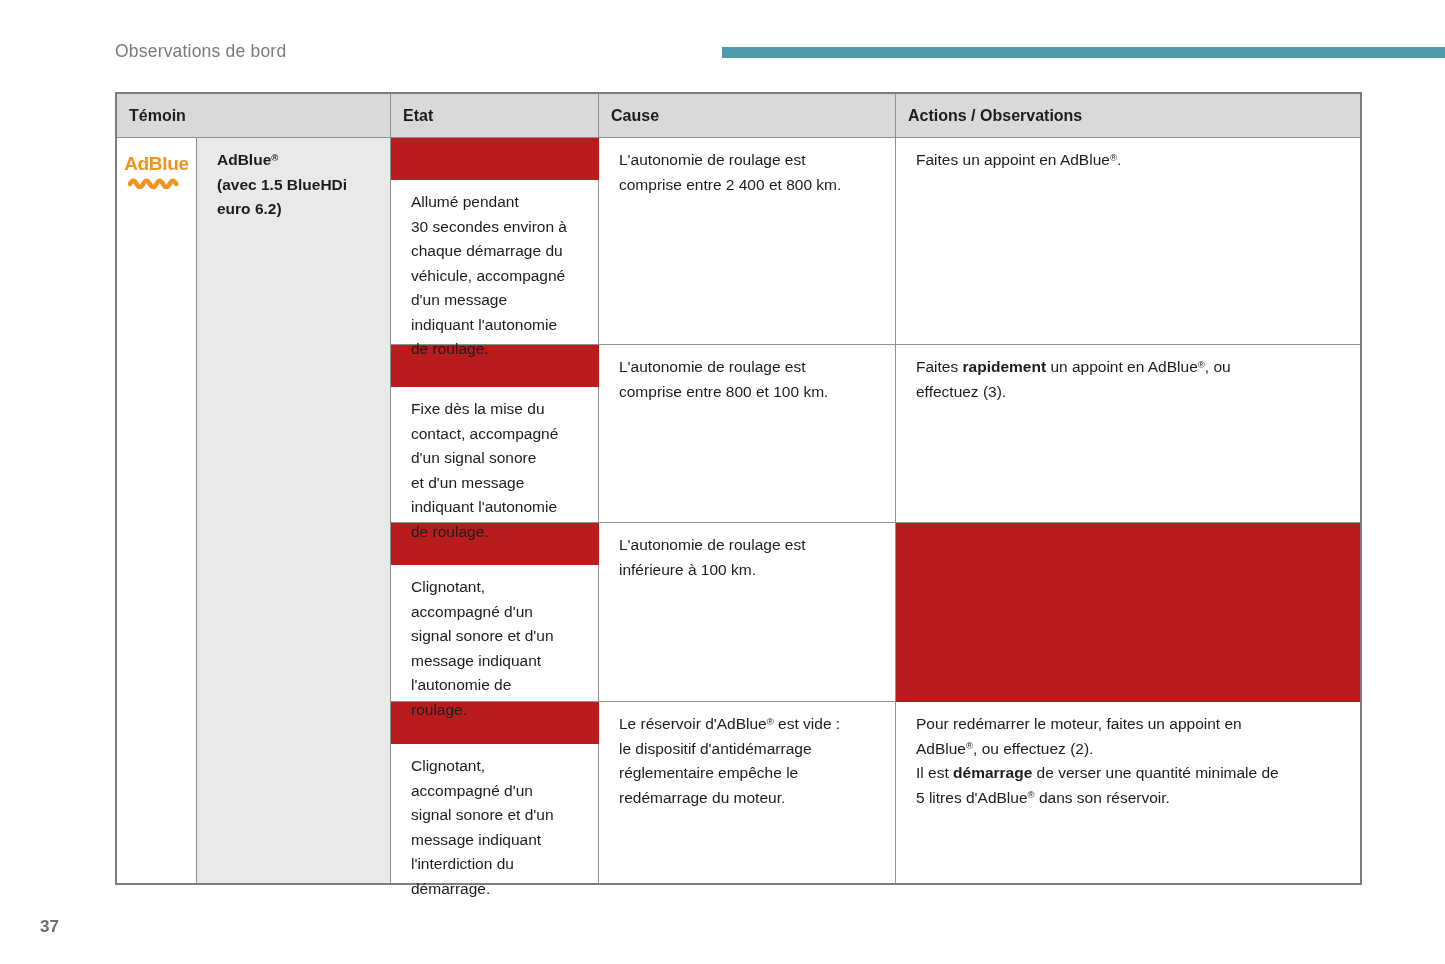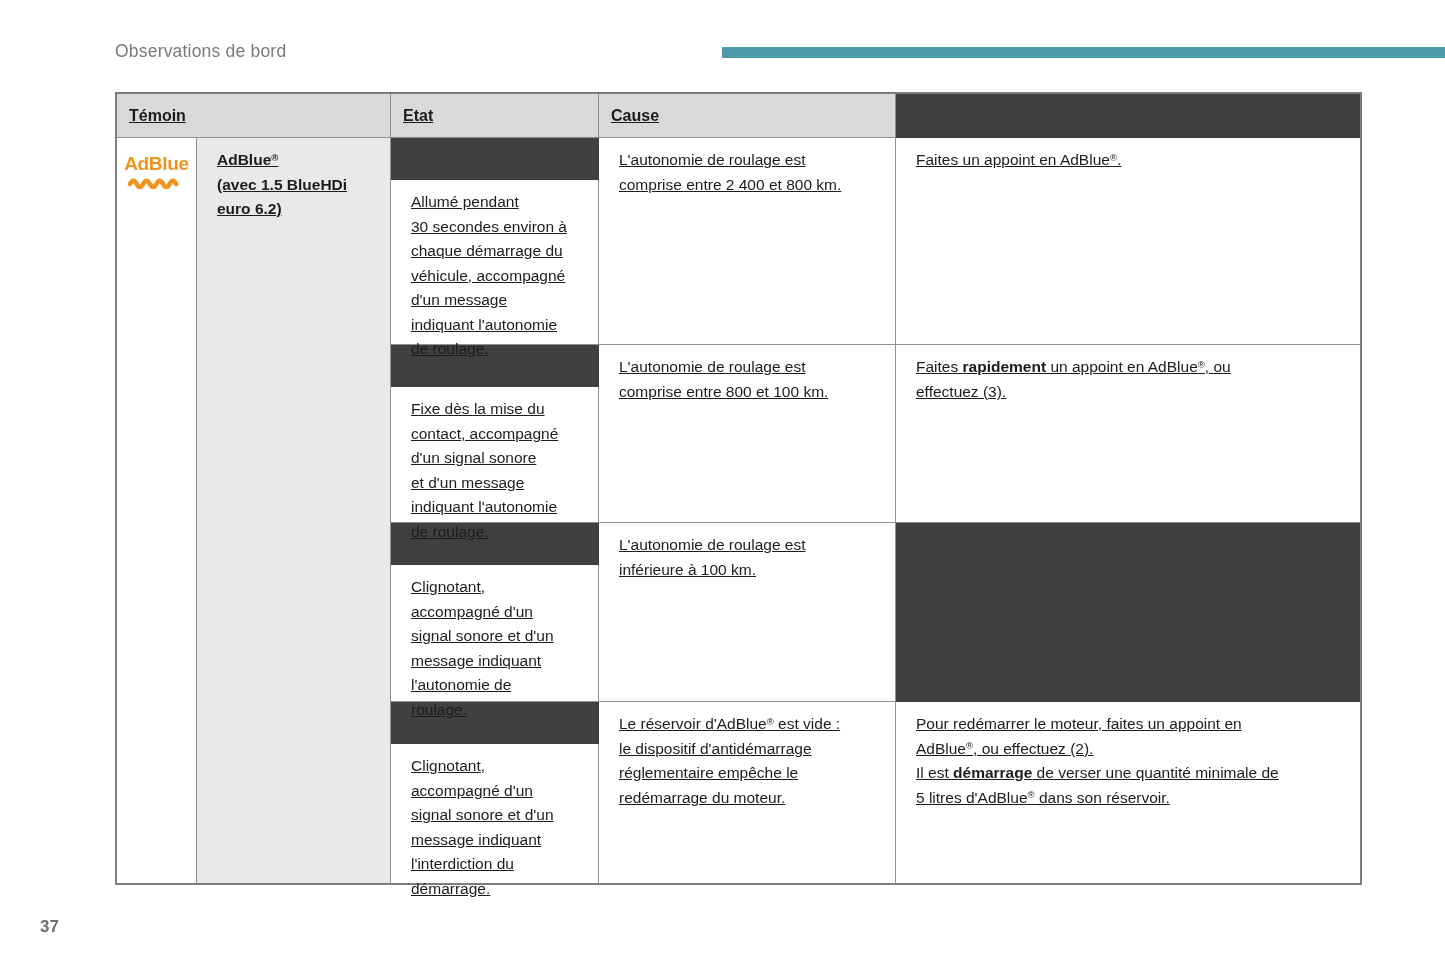--- a/index.html
+++ b/index.html
@@ -26,22 +26,21 @@
   .accent-bar{
     position:absolute;left:722px;top:47px;width:723px;height:11px;
     background:var(--accent_bar);
   }
   .manual-table{
     position:absolute;left:115px;top:92px;
     display:grid;
     grid-template-columns:80px 194px 208px 297px 464px;
     grid-template-rows:44px 207px 178px 179px 181px;
     border:2px solid var(--outer_line);
-    background:#404040;
-    text-decoration:underline;
+    background:#b91c1c;
   }
   .cell{
     border-right:1px solid var(--grid_line);
     border-bottom:1px solid var(--grid_line);
     background:#fff;
   }
   .cell.last-col{border-right:none;}
   .cell.last-row{border-bottom:none;}
   .th{
     background:var(--header_bg);
@@ -99,20 +98,21 @@
 
 <div class="page-title">Observations de bord</div>
 
 <div class="accent-bar"></div>
 
 <div class="manual-table">
 
   <div class="cell th th-temoin">Témoin</div>
   <div class="cell th th-etat">Etat</div>
   <div class="cell th th-cause">Cause</div>
+  <div class="cell th th-actions last-col">Actions / Observations</div>
 
   <div class="cell icon-cell last-row">
     <span class="adblue-logo">
       <span class="brand">AdBlue</span>
       <svg width="58" height="14" viewBox="0 0 58 14" fill="none" stroke="currentColor" stroke-width="4.6" stroke-linecap="round" stroke-linejoin="round">
         <path d="M3,9 q3.3,-6.5 6.6,0 q3.3,6.5 6.6,0 q3.3,-6.5 6.6,0 q3.3,6.5 6.6,0 q3.3,-6.5 6.6,0 q3.3,6.5 6.6,0 q3.3,-6.5 6.6,0"></path>
       </svg>
     </span>
   </div>
 

